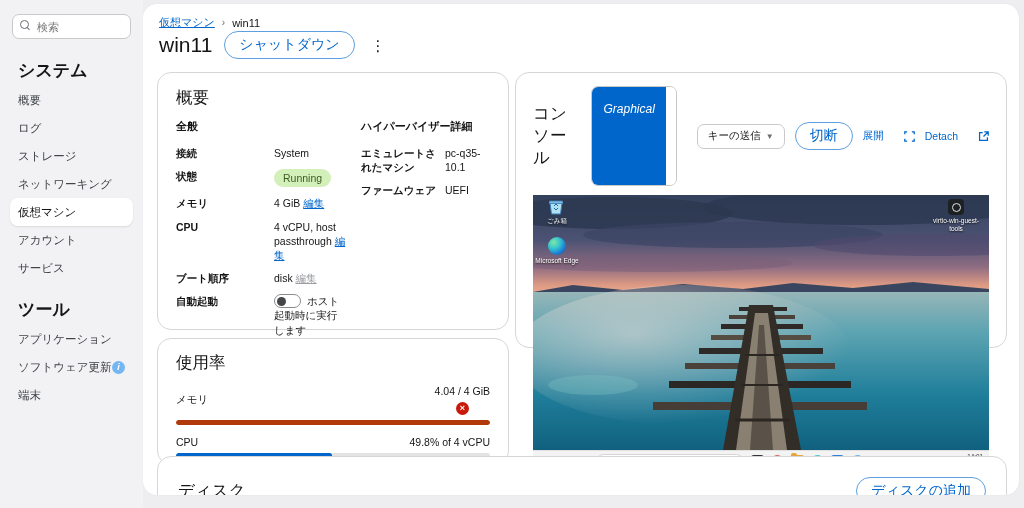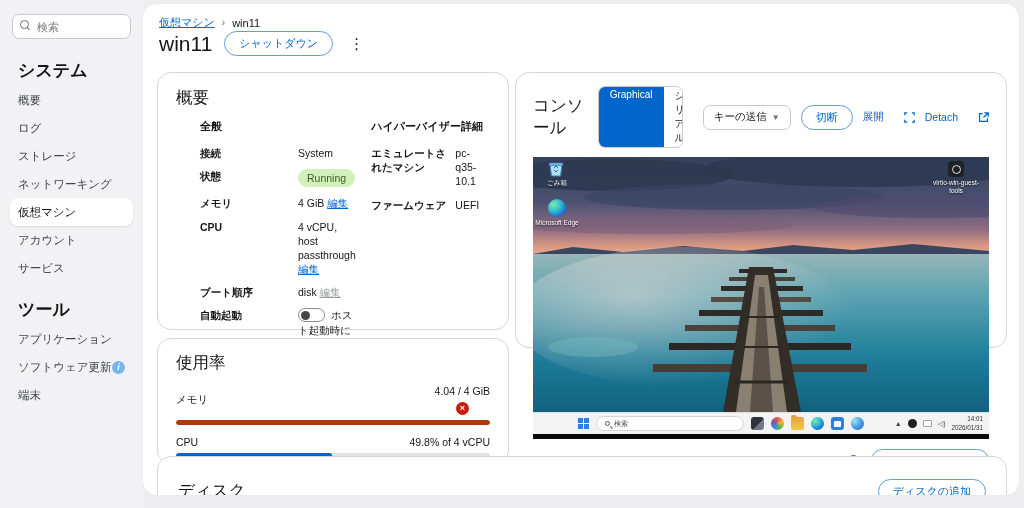--- a/index.html
+++ b/index.html
@@ -19,29 +19,29 @@
   .nav-gap { height:10px; }
   .info-dot { width:13px; height:13px; border-radius:50%; background:#74b6f2; color:#fff; font-size:9px; font-weight:bold; display:flex; align-items:center; justify-content:center; font-style:italic; }
 
   
   .panel { position:absolute; left:143px; top:4px; width:876px; height:491px; background:#fff; border-radius:14px; overflow:hidden; box-shadow:0 0 2px rgba(0,0,0,.06); }
   .breadcrumb { position:absolute; left:16px; top:11px; font-size:11px; display:flex; gap:7px; align-items:center; }
   .breadcrumb a { color:#0066cc; text-decoration:underline; cursor:pointer; }
   .crumb-sep { color:#6a6e73; font-size:10px; }
   .page-header { position:absolute; left:16px; top:27px; display:flex; align-items:center; gap:12px; }
   .vm-title { font-size:21px; font-weight:400; color:#151515; }
-  .pill-btn { border:1px solid #5e9fdd; color:#0066cc; background:#fff; border-radius:999px; font-size:11px; padding:4px 14px; cursor:pointer; font-family:inherit; white-space:nowrap; }
+  .pill-btn { border:1px solid #5e9fdd; color:#0066cc; background:#fff; border-radius:999px; font-size:14px; padding:4px 14px; cursor:pointer; font-family:inherit; white-space:nowrap; }
   .kebab { font-size:15px; color:#151515; cursor:pointer; letter-spacing:0; line-height:1; padding:2px 4px; }
 
   .card { position:absolute; background:#fff; border:1px solid #d6d6d6; border-radius:14px; }
   .card-title { font-size:16.5px; font-weight:500; color:#151515; }
 
   
   .card-overview { left:14px; top:68px; width:352px; height:258px; padding:14px 18px; }
-  .ov-cols { display:flex; margin-top:10px; gap:14px;margin-left:24px; }
+  .ov-cols { display:flex; margin-top:10px; gap:14px; }
   .ov-col-general { width:57%; }
   .ov-col-hyper { width:43%; }
   .ov-subtitle { font-size:11px; font-weight:bold; margin-bottom:12px; }
   .dl { display:grid; grid-template-columns:92px 1fr; row-gap:9px; column-gap:6px; font-size:10.5px; align-items:start; }
   .dl.hyper { grid-template-columns:78px 1fr; }
   .dt { font-weight:bold; color:#151515; line-height:1.35; }
   .dd { color:#151515; line-height:1.35; }
   .lnk { color:#0066cc; text-decoration:underline; cursor:pointer; }
   .lnk.disabled { color:#9a9da1; }
   .badge-running { background:#d3f0ba; color:#3a5e1e; border-radius:999px; padding:2px 9px; font-size:10.5px; display:inline-block; }
@@ -57,21 +57,21 @@
   .x-circle { width:13px; height:13px; border-radius:50%; background:#c9190b; color:#fff; font-size:9px; font-weight:bold; display:flex; align-items:center; justify-content:center; line-height:1; }
   .bar { height:5px; background:#e3e3e3; border-radius:999px; overflow:hidden; }
   .bar-fill { height:100%; border-radius:999px; }
   .bar-fill.mem { background:#b1380b; }
   .bar-fill.cpu { background:#0066cc; }
 
   
   .card-console { left:372px; top:68px; width:492px; height:276px; padding:13px 17px; }
   .console-head { display:flex; align-items:center; gap:10px; }
   .tab-group { display:flex; border:1px solid #c9c9c9; border-radius:7px; overflow:hidden; }
-  .tab-seg { font-size:10px; padding:2px 11px; background:#fff; color:#151515; cursor:pointer; }
+  .tab-seg { font-size:12px; padding:15px 11px; background:#fff; color:#151515; cursor:pointer;font-style:italic; }
   .tab-seg.active { background:#0066cc; color:#fff; }
   .console-spacer { flex:1; }
   .dd-btn { border:1px solid #c9c9c9; border-radius:7px; background:#fff; font-size:10.5px; padding:4.5px 10px; cursor:pointer; color:#151515; white-space:nowrap; font-family:inherit; }
   .caret { font-size:8px; color:#6a6e73; margin-left:5px; }
   .link-action { color:#0066cc; font-size:10.5px; display:inline-flex; align-items:center; gap:20px; cursor:pointer; white-space:nowrap; }
 
   .vm-screen { position:relative; width:456px; height:282px; background:#0a0a0a; margin-top:9px; cursor:pointer; overflow:hidden; }
   .vm-desktop { position:absolute; left:0; top:0; right:0; height:277px; }
   .vm-desktop svg { display:block; }
   .desk-icon { position:absolute; width:52px; text-align:center; color:#fff; font-size:6.5px; text-shadow:0 1px 2px rgba(0,0,0,.9); line-height:1.25; }

